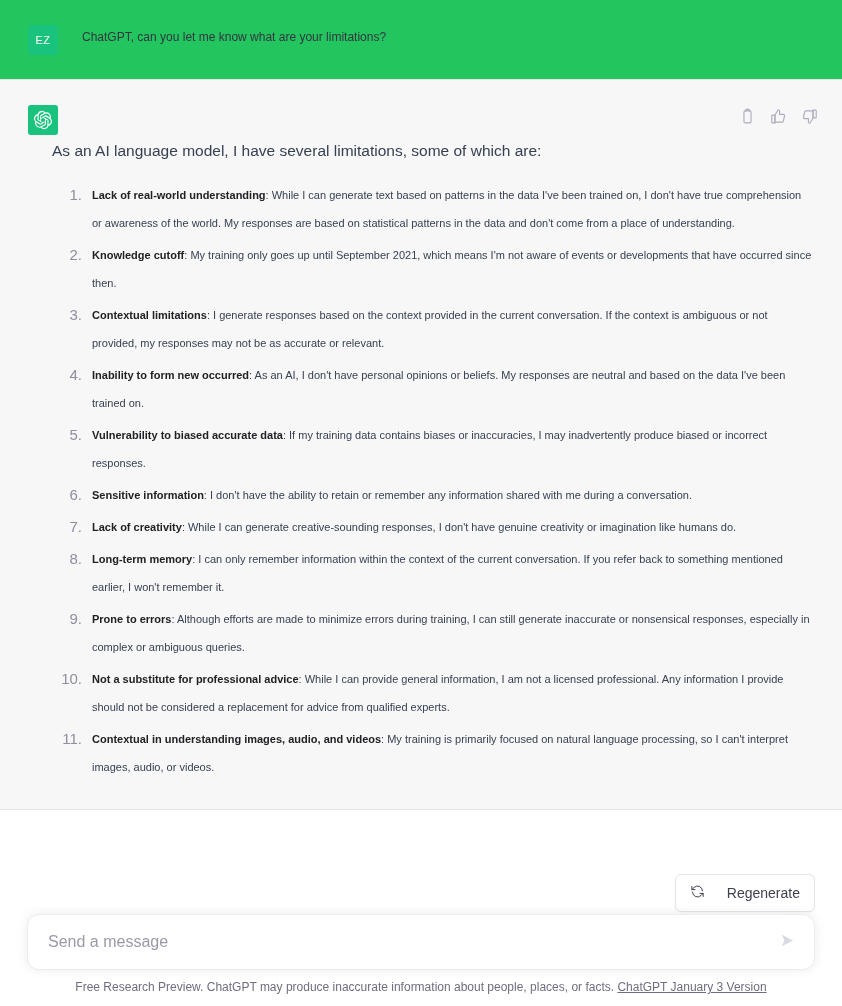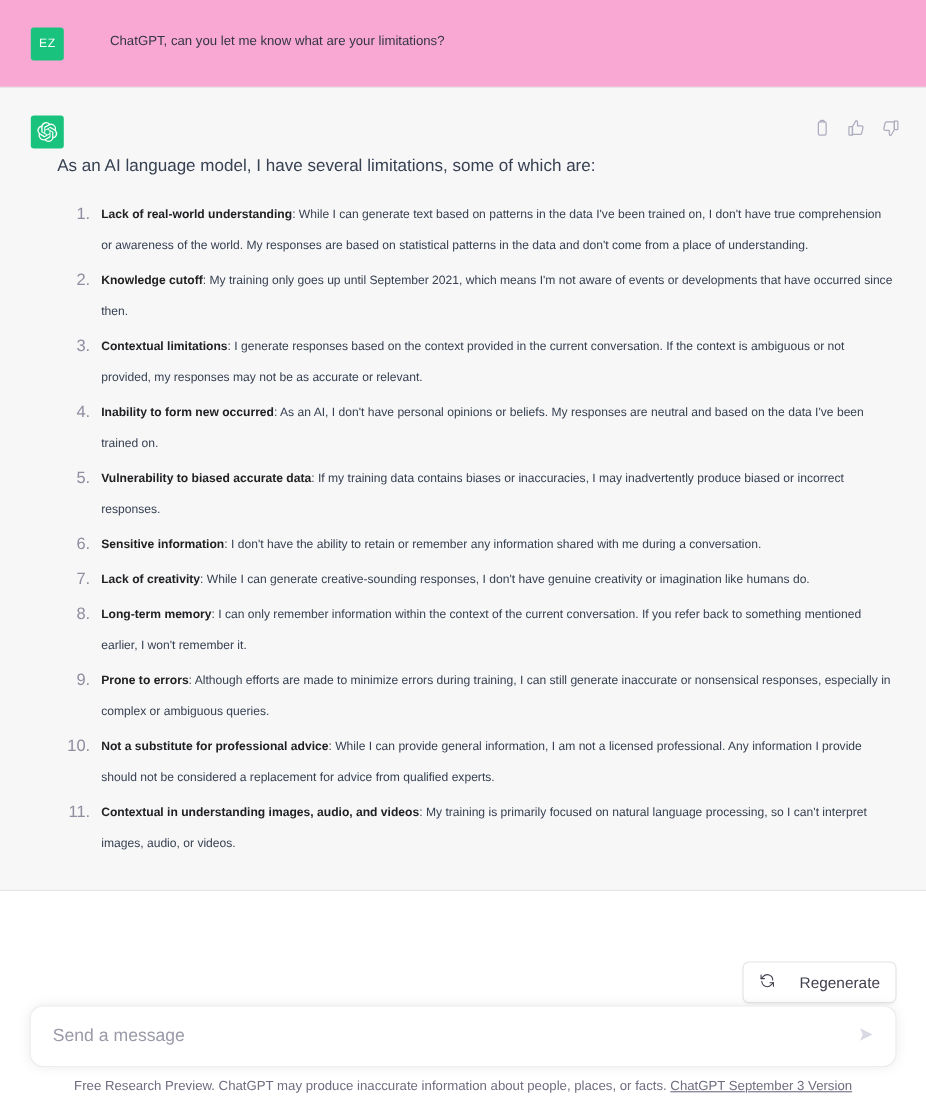--- a/index.html
+++ b/index.html
@@ -8,21 +8,21 @@
     font-family: "Liberation Sans", sans-serif;
     background: #ffffff;
     overflow: hidden;
   }
   .app { position: relative; width: 842px; height: 1006px; display: flex; flex-direction: column; }
 
   
   .thread { flex: 0 0 auto; }
 
   .msg-row { display: flex; padding: 24px 30px 24px 28px; position: relative; }
-  .msg-row.user { background: #f9a8d4; gap: 18px; }
+  .msg-row.user { background: #22c55e; }
   .msg-row.assistant { background: #f7f7f8; border-top: 1px solid #e5e5e5; border-bottom: 1px solid #e5e5e5; flex-direction: column; }
 
   .avatar {
     width: 30px; height: 30px; flex: 0 0 30px;
     border-radius: 3px;
     background: #19c37d;
     display: flex; align-items: center; justify-content: center;
     color: #ffffff;
     font-size: 11px; letter-spacing: 0.4px;
     margin-top: 1px;
@@ -221,17 +221,17 @@
       <button class="send-btn">
         <span>
           <svg viewBox="0 0 24 24" aria-hidden="true">
               <path d="M4 4l16 8-16 8 3.5-8z"></path>
             </svg>
         </span>
       </button>
     </div>
 
     <div class="footer">
-      <span>Free Research Preview. ChatGPT may produce inaccurate information about people, places, or facts. </span><a href="#">ChatGPT September 3 Version</a>
+      <span>Free Research Preview. ChatGPT may produce inaccurate information about people, places, or facts. </span><a href="#">ChatGPT January 3 Version</a>
     </div>
   </div>
 
 </div>
 
 </body></html>

